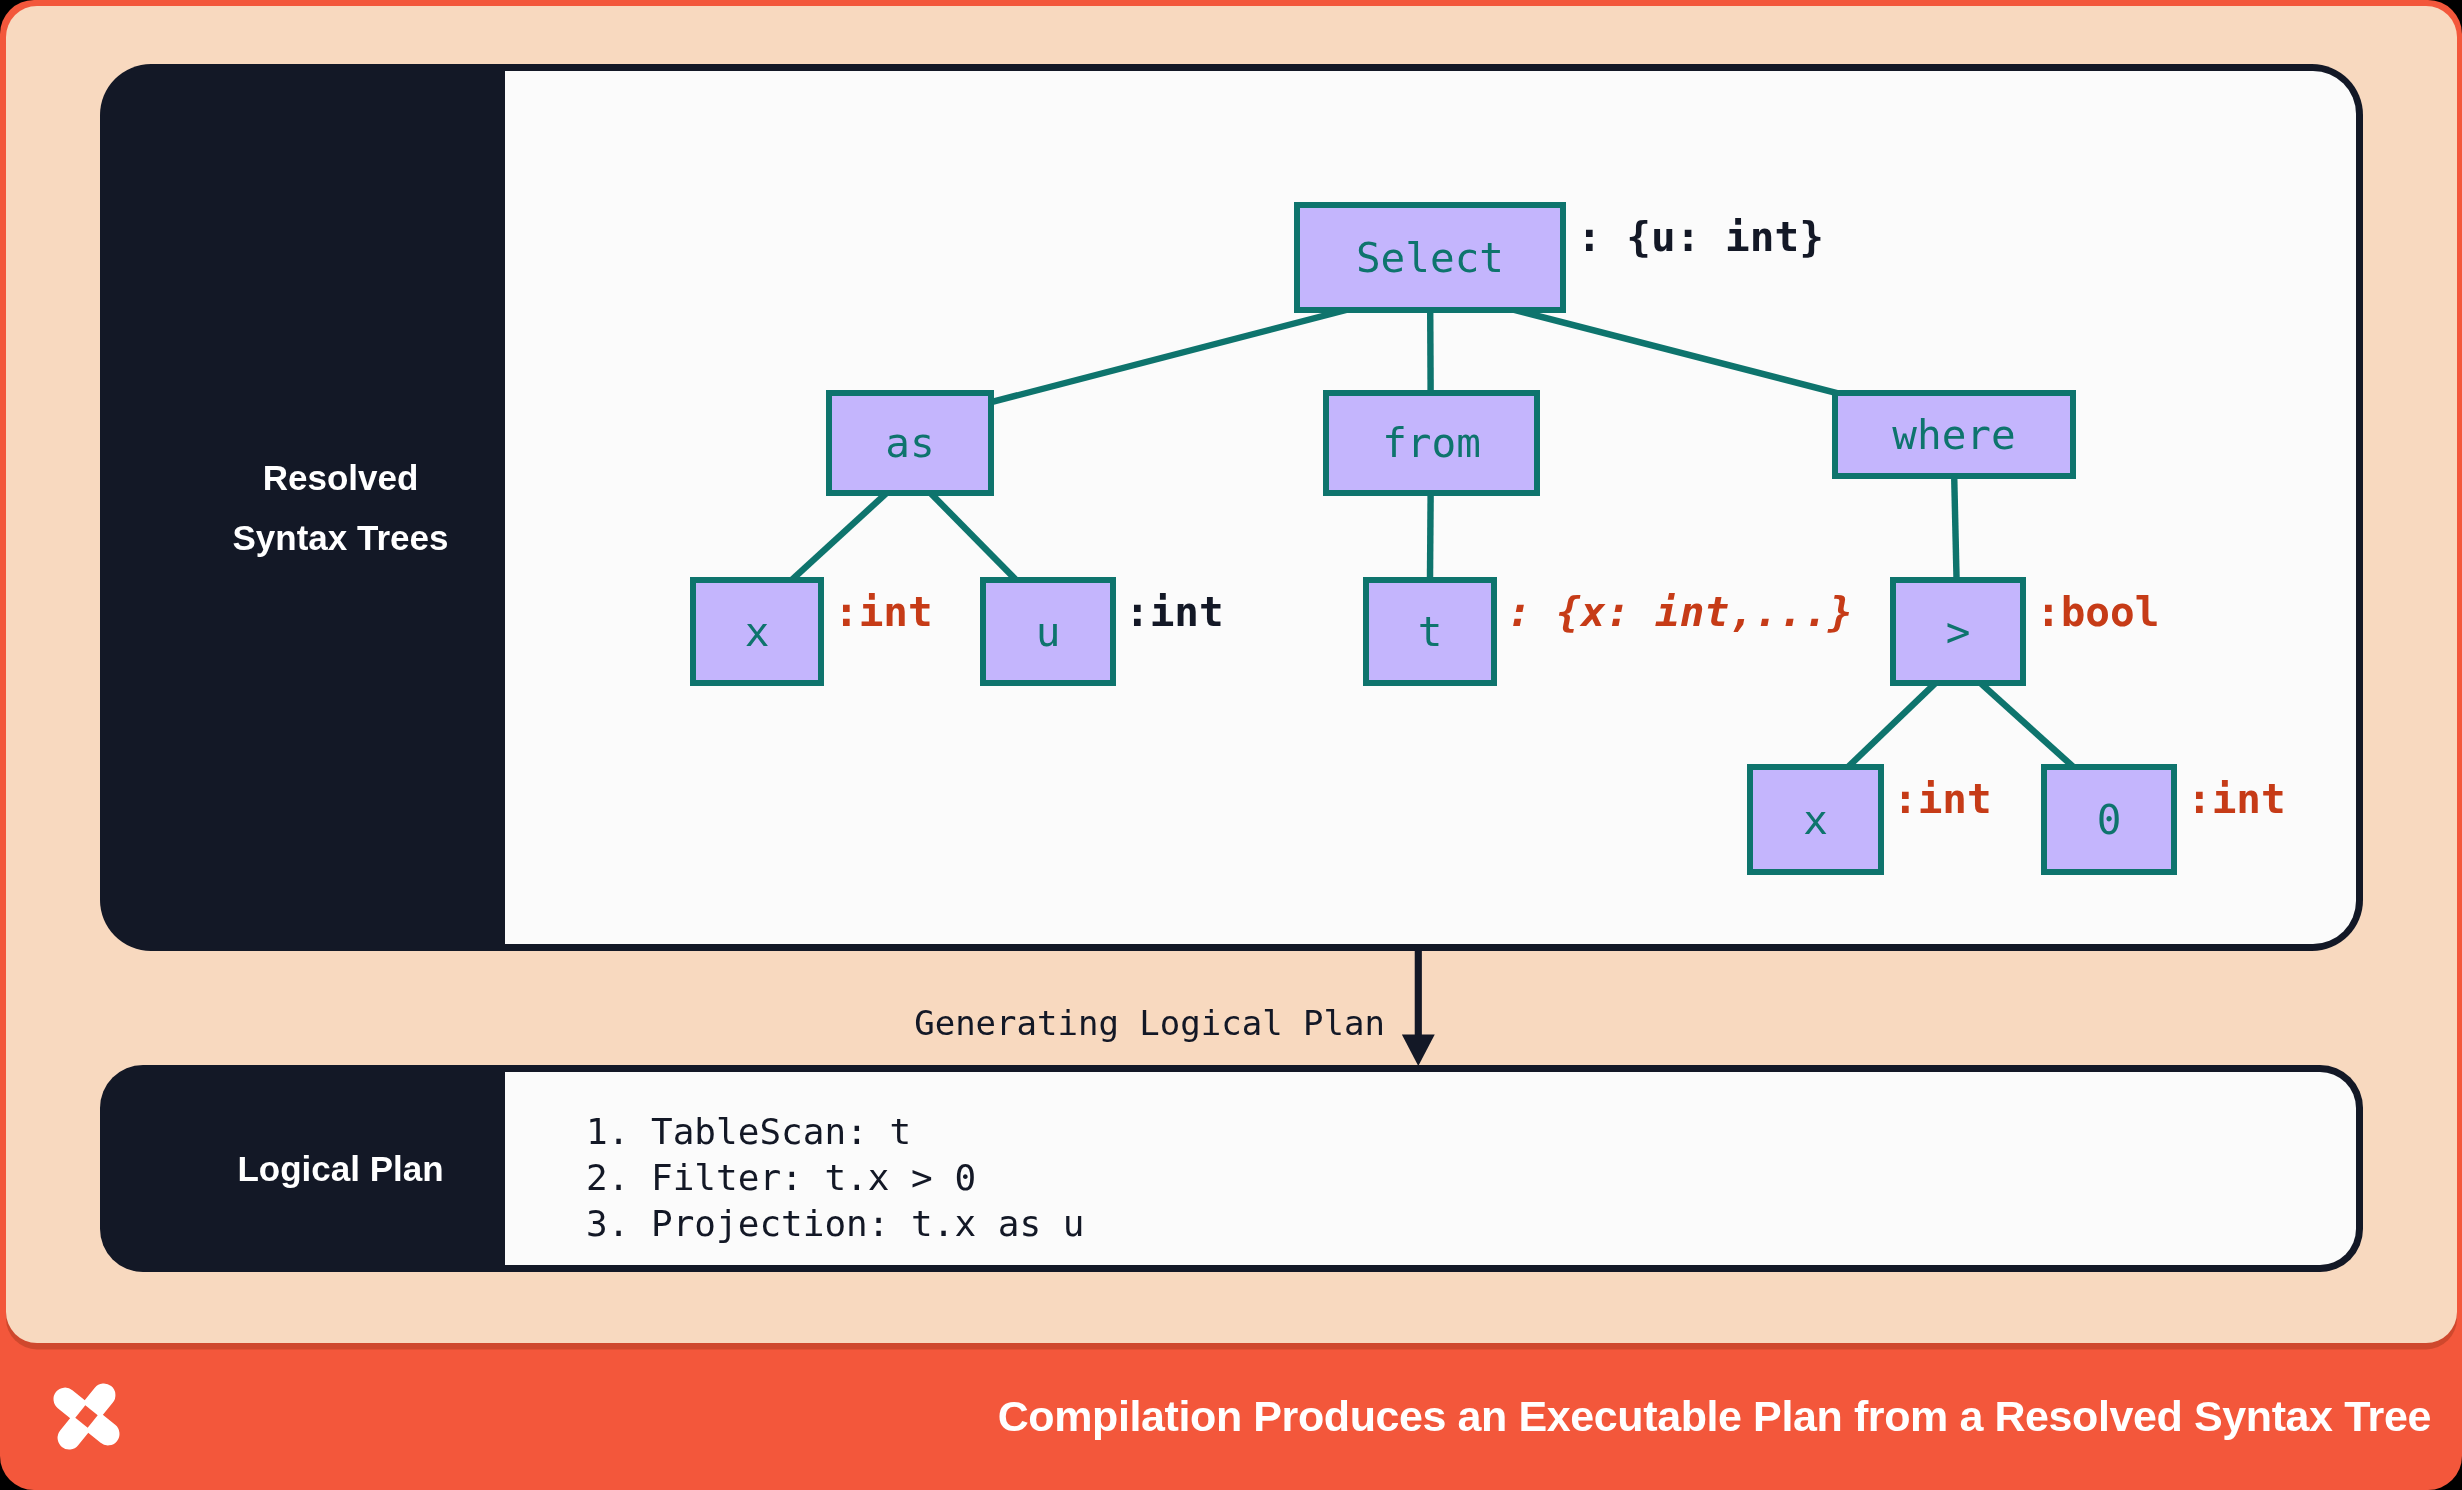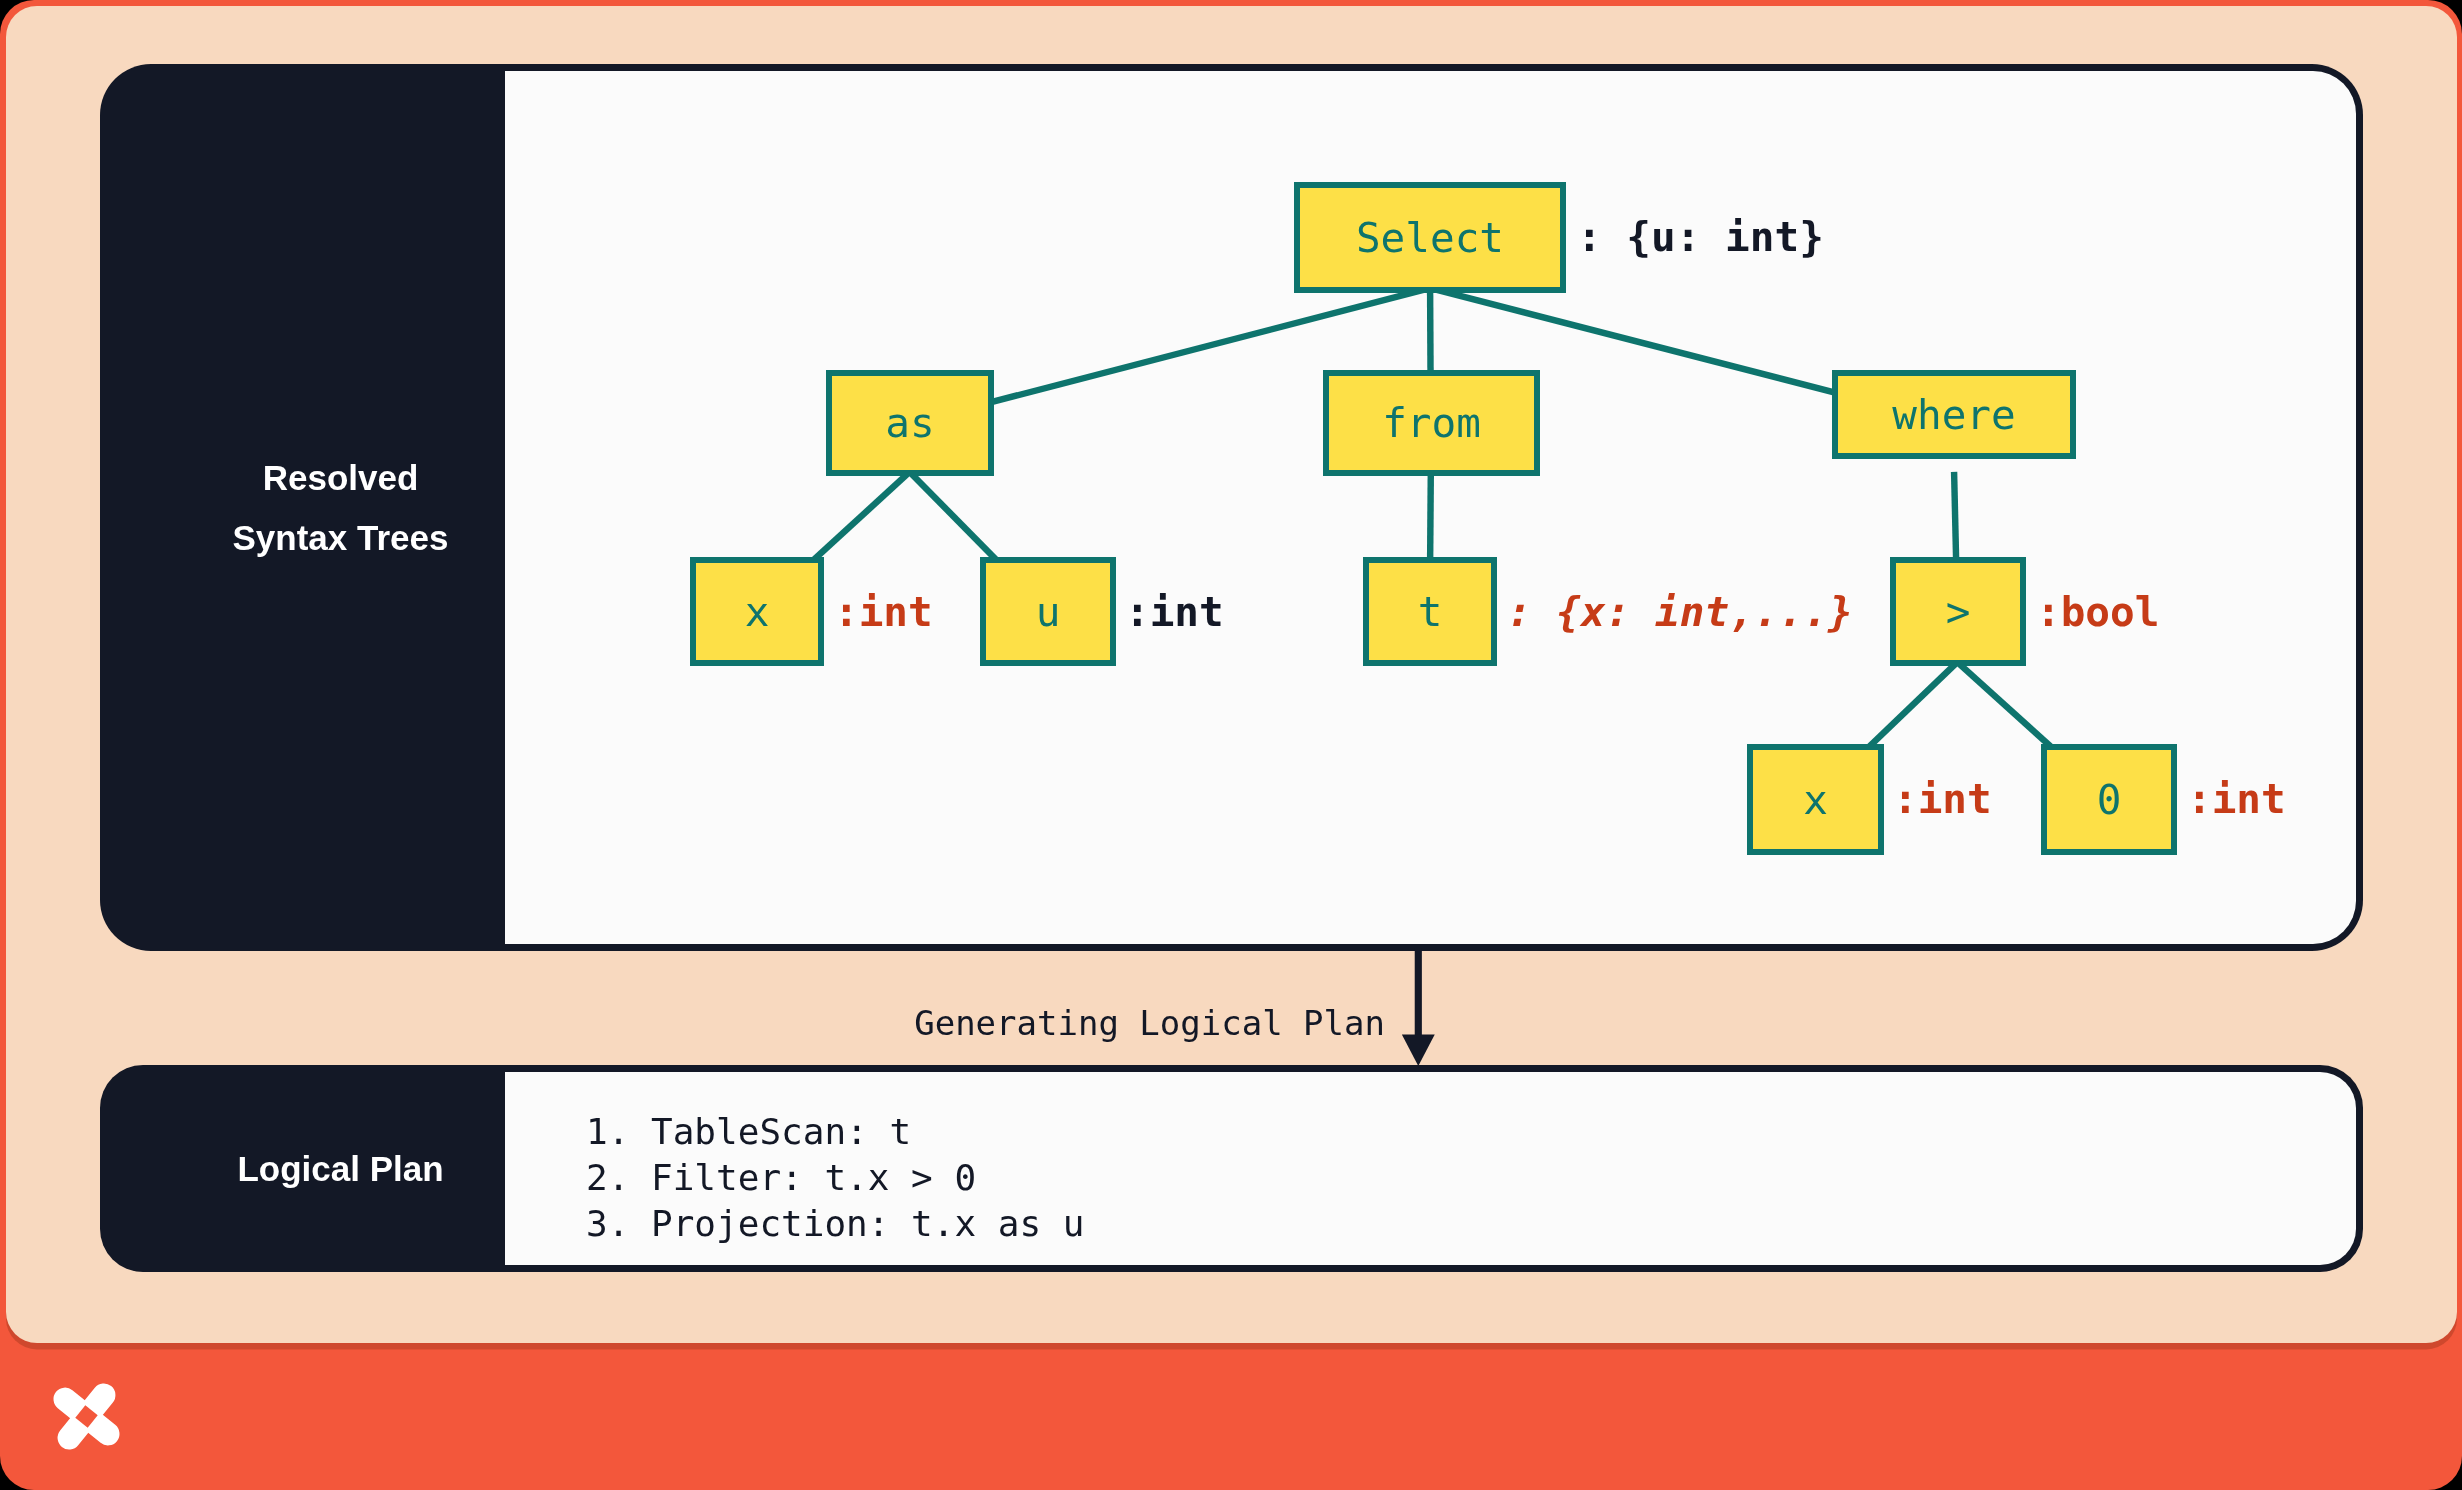--- a/index.html
+++ b/index.html
@@ -32,22 +32,22 @@
   
   .plan-list{
     position:absolute;left:586px;top:1109px;
     font-family:"DejaVu Sans Mono",monospace;font-size:36px;line-height:46px;
     color:#131826;white-space:pre;
   }
   
   #diagram{position:absolute;left:0;top:0;width:2462px;height:1490px;pointer-events:none;}
   #edges{position:absolute;left:0;top:0;}
   .node{
-    position:absolute;background:#fde047;border:6.4px solid #0E746D;box-sizing:border-box;
-    display:flex;align-items:center;justify-content:center;
+    position:absolute;background:#c4b5fd;border:6.4px solid #0E746D;box-sizing:border-box;
+    display:flex;align-items:center;justify-content:center;margin-top:20px;
   }
   .node-label{
     font-family:"DejaVu Sans Mono",monospace;font-size:41px;font-weight:500;color:#0E746D;
     white-space:pre;
   }
   .ann{
     position:absolute;transform:translateY(-50%);
     font-family:"DejaVu Sans Mono",monospace;font-size:41px;font-weight:bold;white-space:pre;
   }
   .ann-navy{color:#131826;}
@@ -153,15 +153,16 @@
   </div>
 
   <div class="footer">
     <svg class="logo" viewBox="0 0 120 120">
       <g transform="rotate(-6 60 60)">
         <rect x="6" y="44" width="108" height="32" rx="16" fill="#FFFFFF" transform="rotate(45 60 60)"></rect>
         <rect x="6" y="44" width="108" height="32" rx="16" fill="#FFFFFF" transform="rotate(-45 60 60)"></rect>
         <rect x="49" y="49" width="22" height="22" fill="#F3573B" transform="rotate(45 60 60)"></rect>
       </g>
     </svg>
+    <div class="footer-title">Compilation Produces an Executable Plan from a Resolved Syntax Tree</div>
   </div>
 </div>
 
 
 </body></html>

